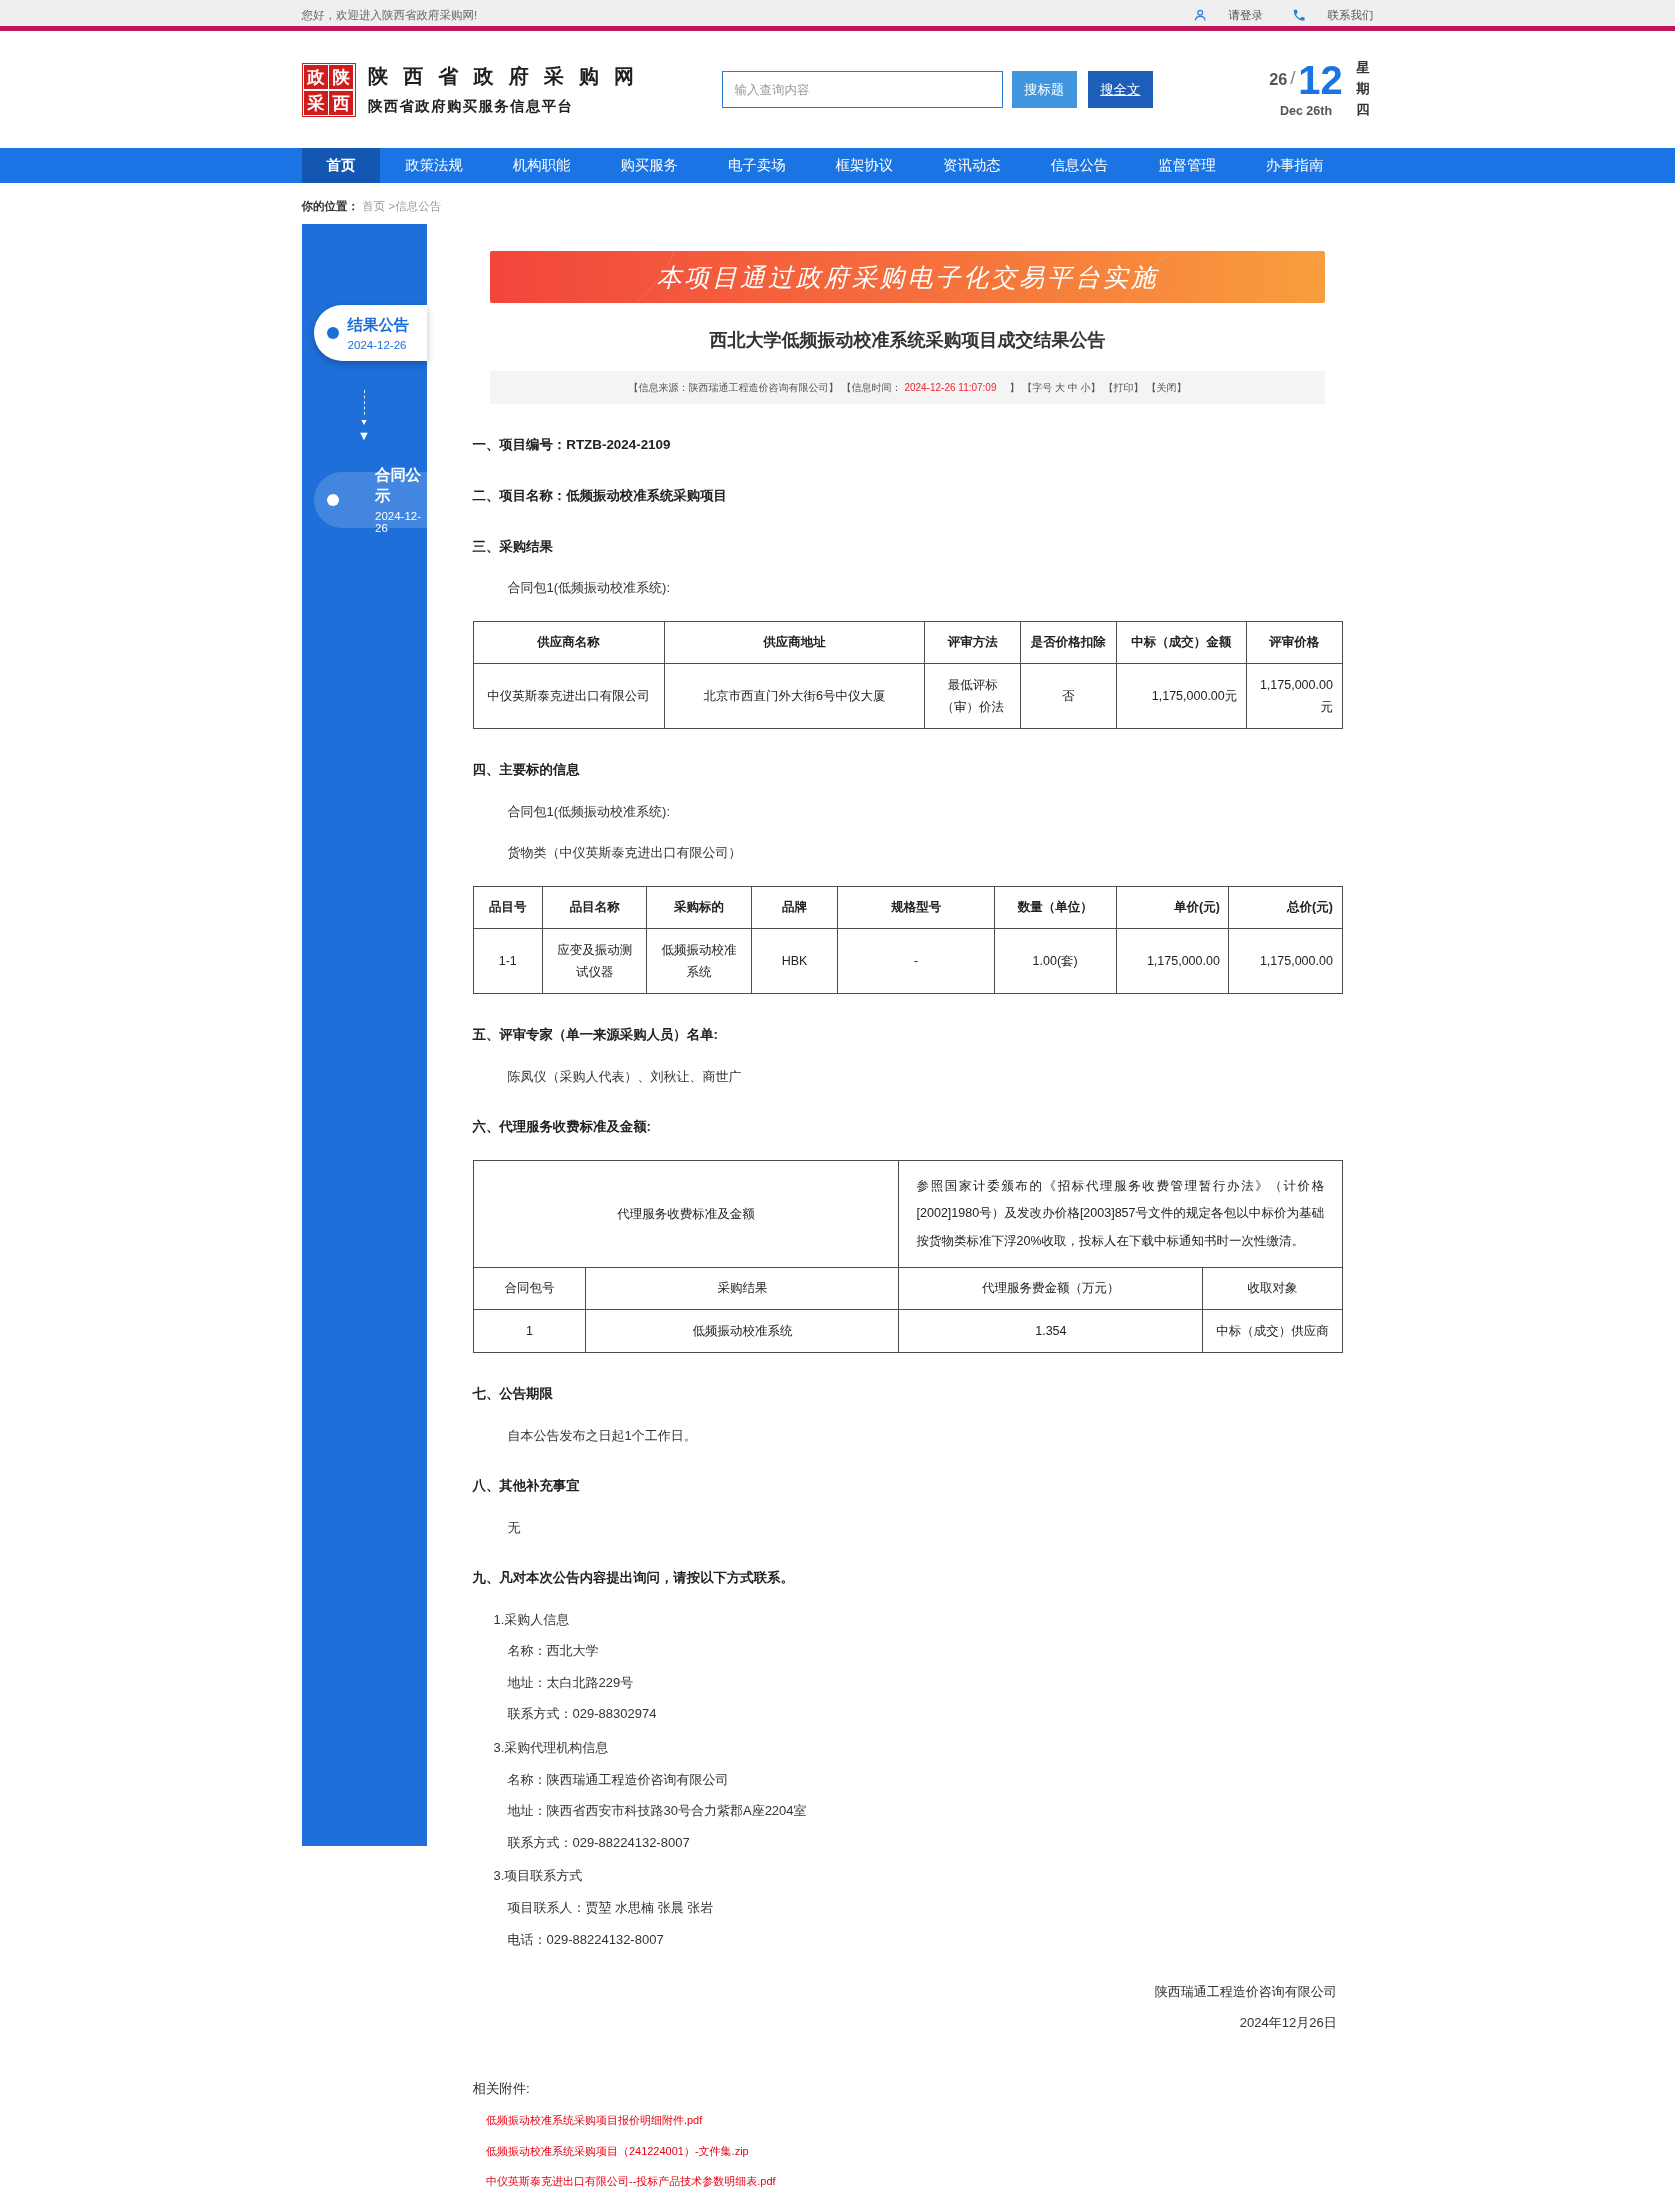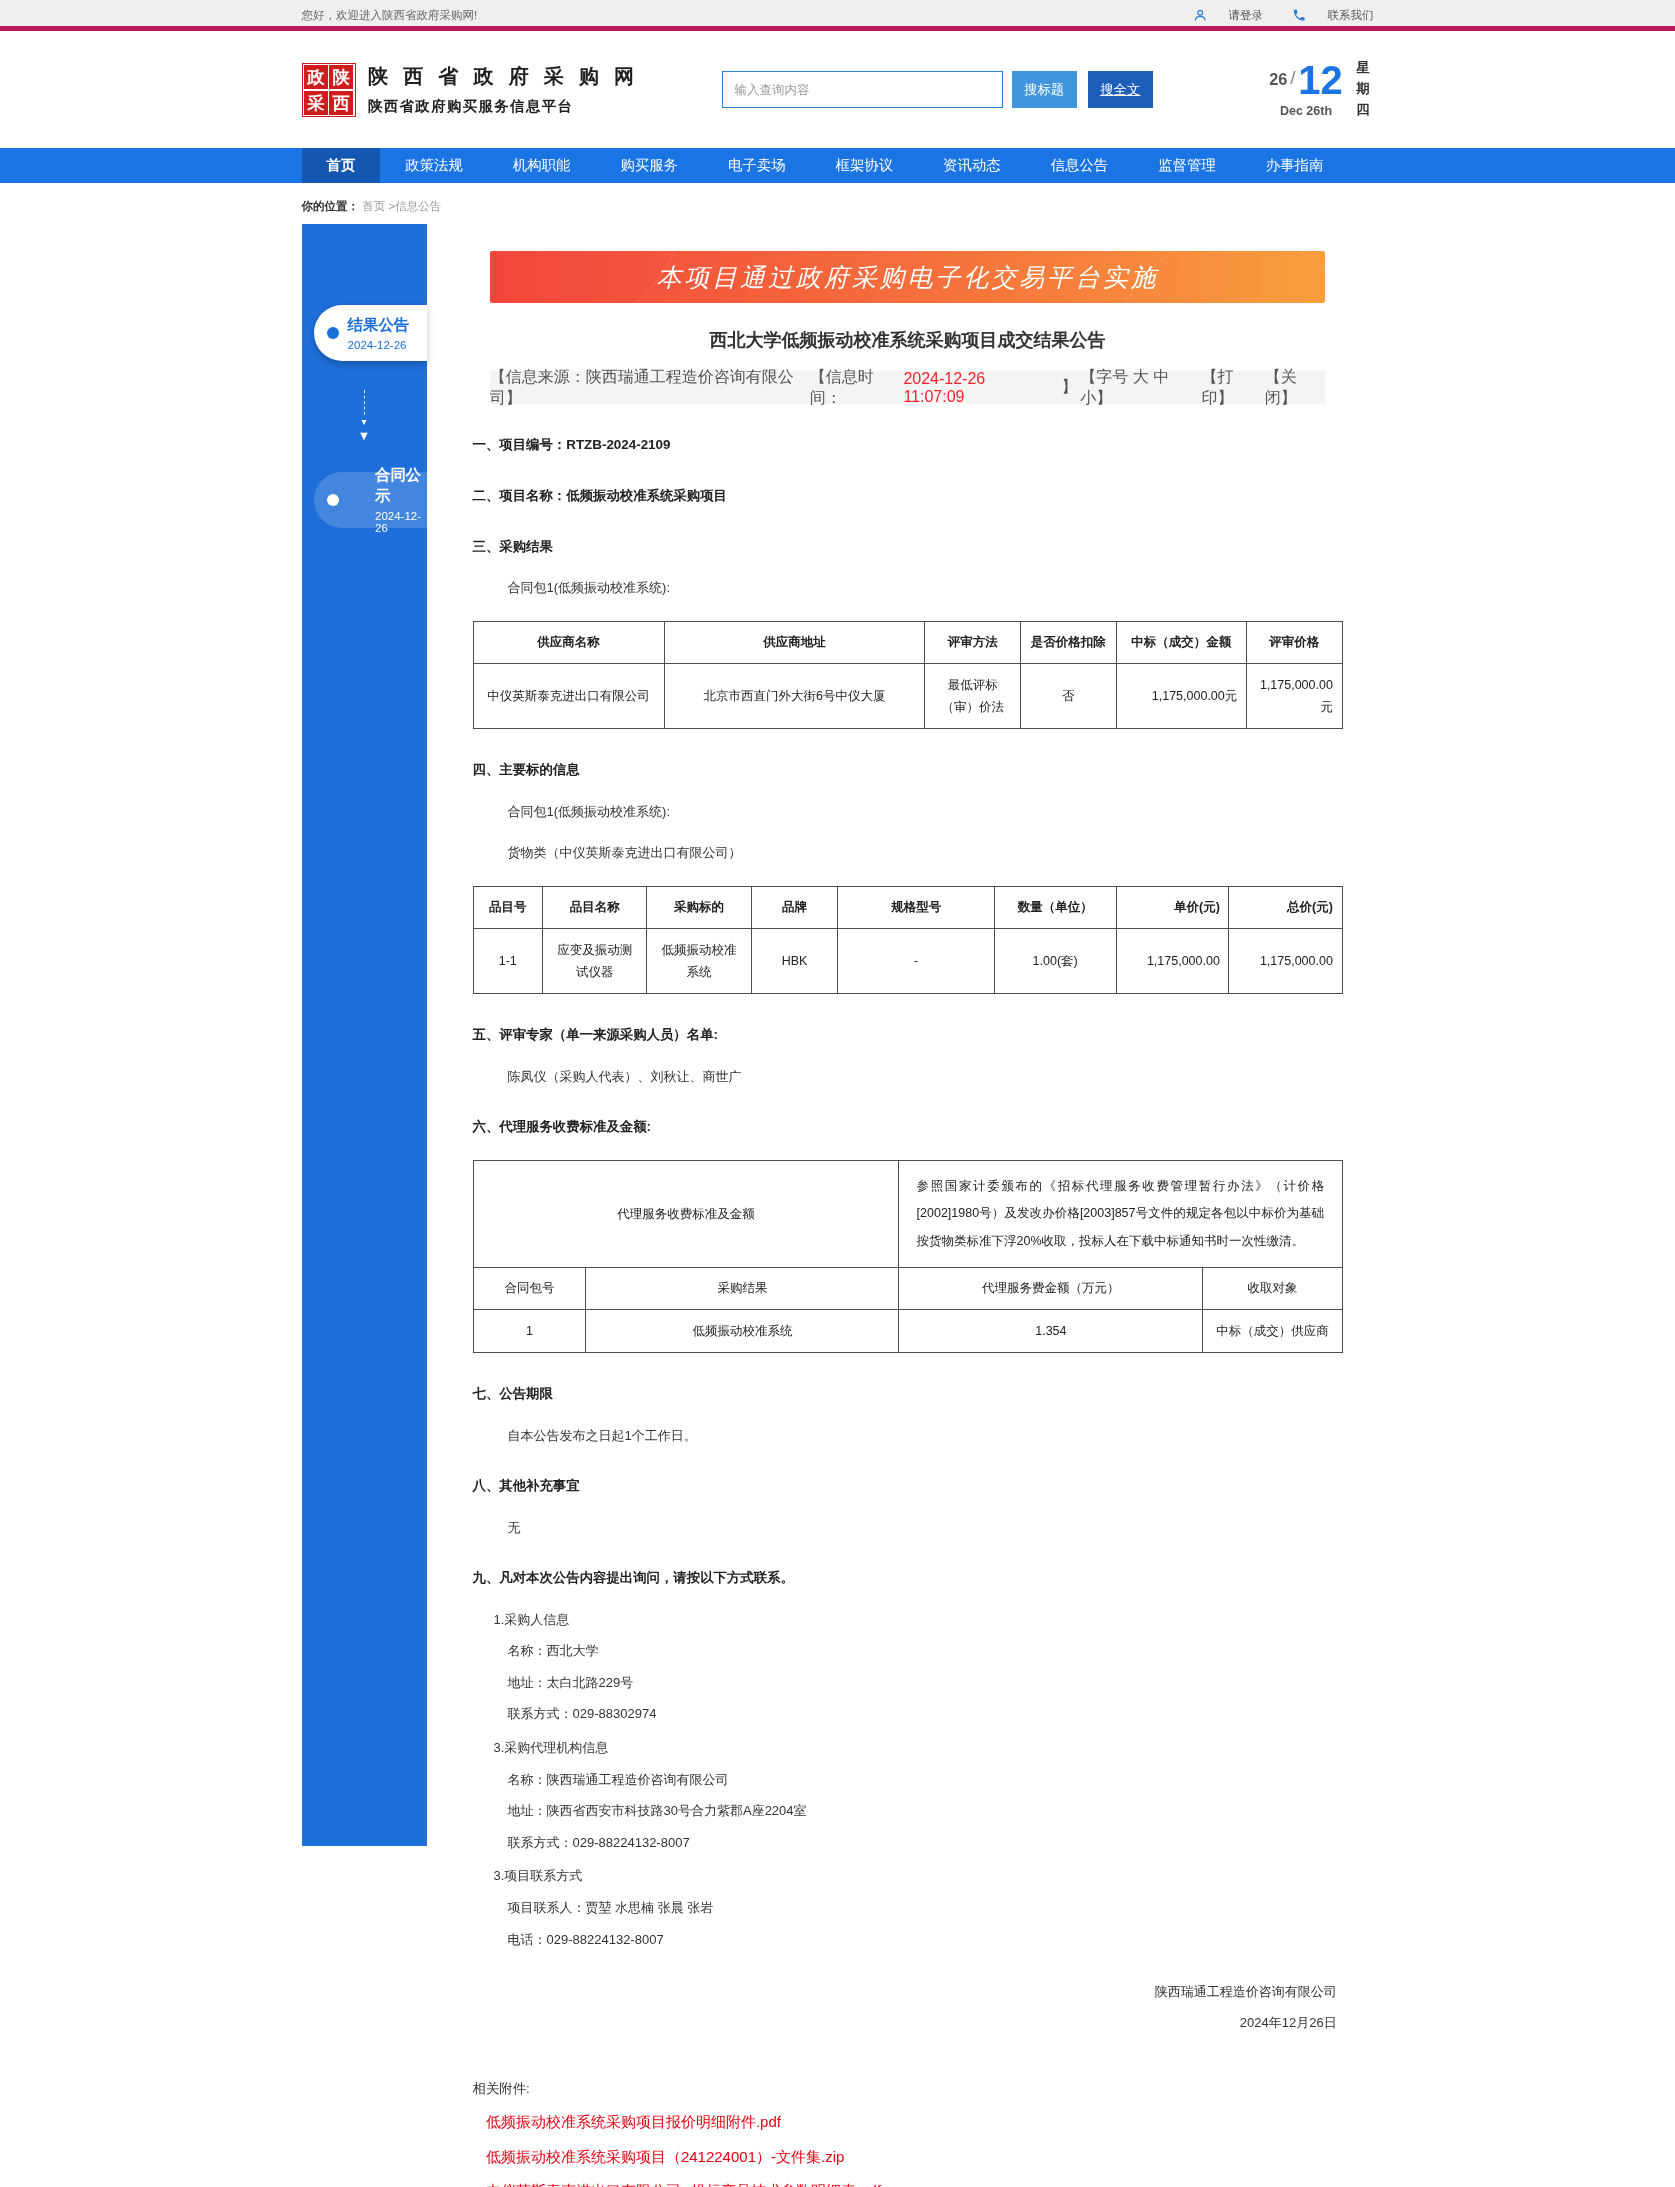--- a/index.html
+++ b/index.html
@@ -71,37 +71,37 @@
   .banner { margin:27px 17.3px 0; height:52px; position:relative; overflow:hidden; border-radius:1.9px;
             background:linear-gradient(93deg,#f2453c 0%,#f6723c 55%,#f89e3e 100%);
             display:flex; align-items:center; justify-content:center;
             color:#fff; font-size:25px; font-weight:normal; font-style:italic; letter-spacing:2.9px; }
   .banner::before, .banner::after { content:""; position:absolute; border:1.9px solid rgba(255,255,255,.12);
             border-radius:50%; width:250px; height:250px; }
   .banner::before { left:-58px; top:-173px; }
   .banner::after  { right:-38px; bottom:-183px; }
   .title { text-align:center; font-size:18px; font-weight:bold; color:#333; margin:25px 0 19px; }
   .meta { margin:0 17.3px; background:#f4f4f4; height:33px; display:flex; align-items:center; justify-content:center;
-          font-size:16px; color:#555; gap:2.9px; }
+          font-size:10px; color:#555; gap:2.9px; }
   .meta .red { color:#f5222d; }
   .meta .click { cursor:pointer; }
 
   .art-h { font-size:13.4px; font-weight:bold; color:#222; margin-top:32px; line-height:1.4; }
   .art-p { font-size:13px; color:#333; margin:23px 0 0 35px; line-height:1.4; }
   .tbl { width:100%; border-collapse:collapse; margin-top:23px; }
   .tbl th, .tbl td { border:1px solid #4d4d4d; padding:9.6px 8.6px; font-size:12.5px; color:#222;
                      text-align:center; line-height:1.8; font-weight:normal; }
   .tbl th.b { font-weight:bold; }
   .tr { text-align:right !important; }
   .note-cell { text-align:justify !important; padding:11.5px 17.3px !important; line-height:2.2 !important; font-weight:bold; }
   .lbl-cell { font-weight:bold; }
   .sign { text-align:right; margin-top:27px; font-size:13px; color:#333; line-height:2.4; padding-right:5.8px; }
   .attach { margin-top:42px; }
   .attach-label { font-size:13.4px; color:#333; }
-  .attach a { display:block; margin:15.4px 0 0 13.4px; color:#e60012; font-size:15px; text-decoration:none; cursor:pointer; }
+  .attach a { display:block; margin:15.4px 0 0 13.4px; color:#e60012; font-size:11px; text-decoration:none; cursor:pointer; }
 </style>
 </head>
 <body>
 
 <div class="topbar">
   <div class="container">
     <span>您好，欢迎进入陕西省政府采购网!</span>
     <div class="top-links">
       <span class="top-link">
         <svg viewBox="0 0 24 24" fill="none" stroke="#2b7fd9" stroke-width="2">

